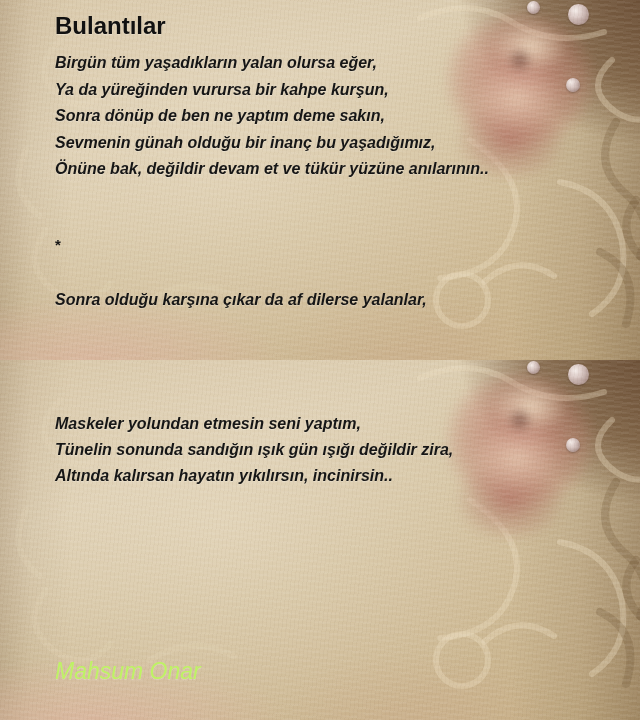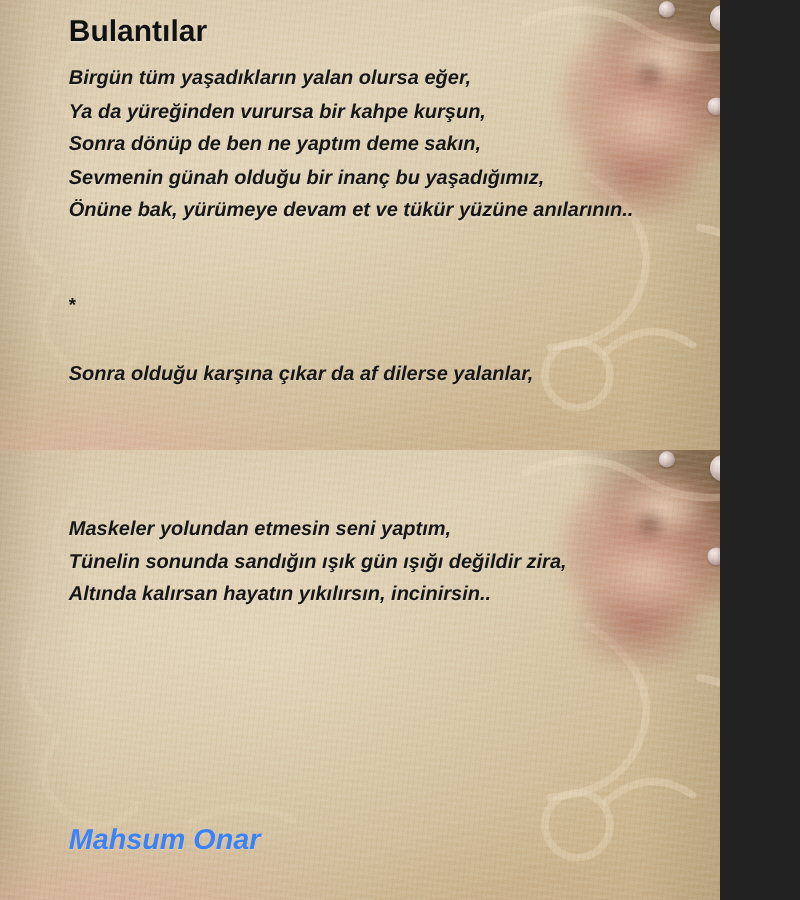--- a/index.html
+++ b/index.html
@@ -1,18 +1,18 @@
 <!DOCTYPE html>
 <html><head>
 <meta charset="utf-8">
 <style>
   html, body { margin: 0; padding: 0; background: #222; }
   .canvas {
     position: relative;
-    width: 576px;
+    width: 640px;
     height: 720px;
     overflow: hidden;
     font-family: "Liberation Sans", sans-serif;
   }
 
   
   .tile {
     position: absolute;
     left: 0;
     width: 640px;
@@ -80,21 +80,21 @@
     font-size: 16px; font-weight: bold;
     line-height: 26.6px; white-space: nowrap;
     text-shadow: 0 1px 1px rgba(255,255,255,0.28);
     font-style: italic;
   }
   .stanza-2 .poem-line { line-height: 26px; }
   .separator-line { position: absolute; left: 55px; top: 236px; font-size: 15px; font-weight: bold; }
   .bridge-line { position: absolute; left: 55px; top: 287px; }
   .poem-author {
     position: absolute; left: 55px; top: 658px;
-    font-size: 23px; font-style: italic; font-weight: bold; color: #3b82f6;
+    font-size: 23px; font-style: italic; font-weight: normal; color: #bef264;
     text-shadow: 0 1px 1px rgba(255,255,255,0.25);
   }
 </style>
 </head>
 <body>
 
 <div class="canvas">
 
   <div class="tile tile-1">
     <svg class="lace" width="640" height="360" viewBox="0 0 640 360">
@@ -149,21 +149,21 @@
   </div>
 
   <div class="content">
     <h1 class="poem-title">Bulantılar</h1>
 
     <div class="stanza stanza-1">
       <div class="poem-line">Birgün tüm yaşadıkların yalan olursa eğer,</div>
       <div class="poem-line">Ya da yüreğinden vurursa bir kahpe kurşun,</div>
       <div class="poem-line">Sonra dönüp de ben ne yaptım deme sakın,</div>
       <div class="poem-line">Sevmenin günah olduğu bir inanç bu yaşadığımız,</div>
-      <div class="poem-line">Önüne bak, yürümeye devam et ve tükür yüzüne anılarının..</div>
+      <div class="poem-line">Önüne bak, değildir devam et ve tükür yüzüne anılarının..</div>
     </div>
 
     <div class="separator-line">*</div>
 
     <div class="bridge-line poem-line">Sonra olduğu karşına çıkar da af dilerse yalanlar,</div>
 
     <div class="stanza stanza-2">
       <div class="poem-line">Maskeler yolundan etmesin seni yaptım,</div>
       <div class="poem-line">Tünelin sonunda sandığın ışık gün ışığı değildir zira,</div>
       <div class="poem-line">Altında kalırsan hayatın yıkılırsın, incinirsin..</div>

